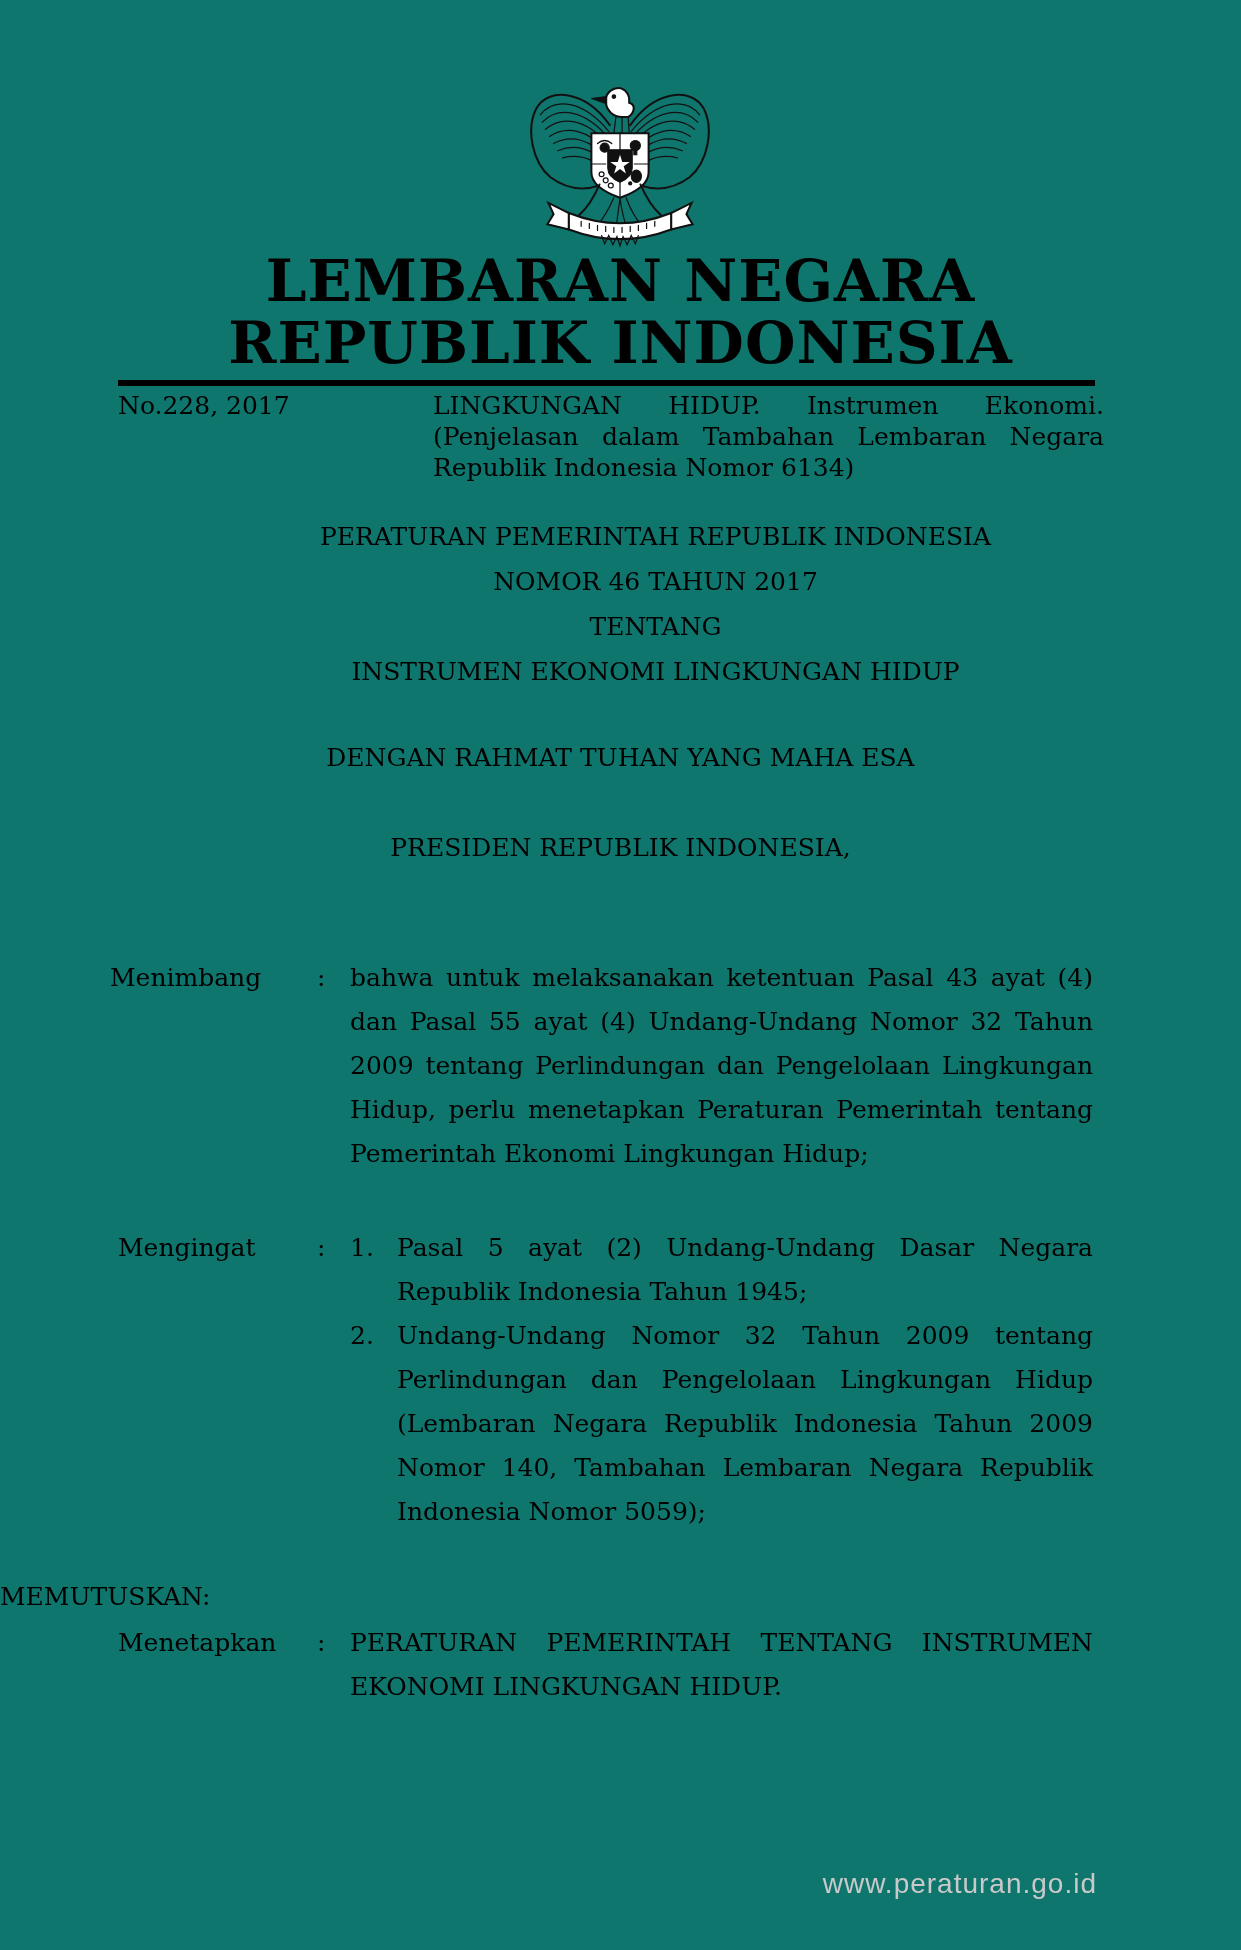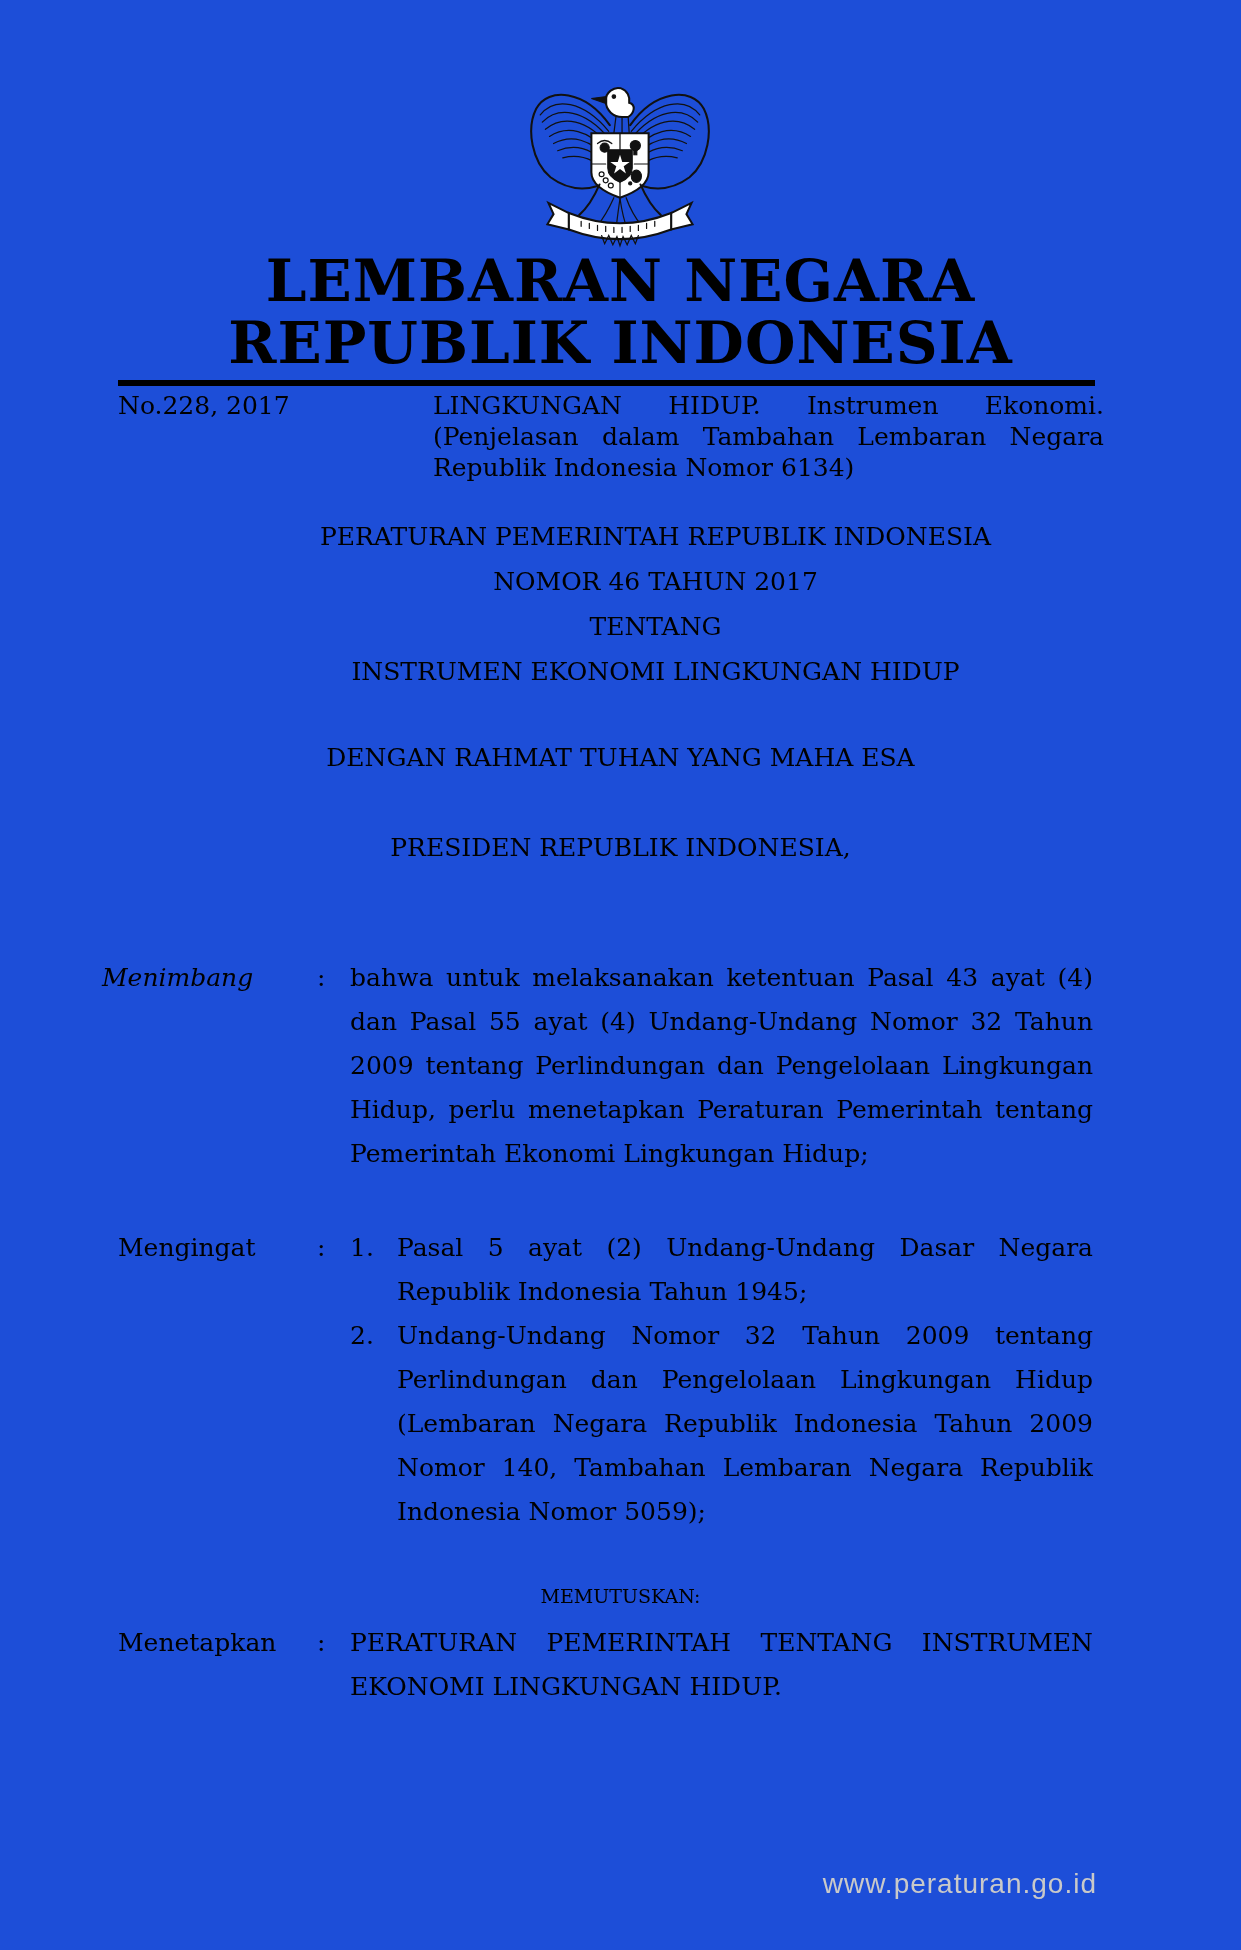--- a/index.html
+++ b/index.html
@@ -1,18 +1,18 @@
 <!DOCTYPE html>
 <html><head>
 <meta charset="utf-8">
 <style>
   html,body { margin:0; padding:0; background:#ffffff; }
   .page {
     position:relative; width:1241px; height:1950px; margin:0 auto;
-    background:#1d4ed8; color:#000;
+    background:#0f766e; color:#000;
     font-family:"DejaVu Serif", serif; overflow:hidden;
   }
   .abs { position:absolute; }
 
   
   .emblem { left:528px; top:80px; width:184px; height:168px; }
 
   
   .main-title {
     left:0; width:1241px; top:250px; text-align:center;
@@ -24,31 +24,31 @@
   .docket-no { left:118px; top:390px; font-size:25px; line-height:31px; }
   .docket-text { left:422px; top:390px; width:671px; font-size:25px; line-height:31px;margin-left:11px; }
 
   
   .reg-headings { left:0; width:1241px; top:514px; font-size:25px; line-height:45px;padding-left:35px; }
   .invocation { left:0; width:1241px; top:735px; font-size:25px; line-height:45px; text-align:center; }
   .issuer { left:0; width:1241px; top:825px; font-size:25px; line-height:45px; text-align:center; }
 
   
   .body-label { font-size:25px; line-height:44px; }
-  .lbl-considering { left:102px; top:956px;font-style:italic; }
+  .lbl-considering { left:110px; top:956px; }
   .col-considering { left:317px; top:956px; }
   .txt-considering { left:350px; top:956px; width:743px; font-size:25px; line-height:44px; }
 
   .lbl-remembering { left:118px; top:1226px; }
   .col-remembering { left:317px; top:1226px; }
   .list-remembering { left:350px; top:1226px; width:743px; font-size:25px; line-height:44px; }
   .rem-item { position:relative; padding-left:47px; }
   .rem-num { position:absolute; left:0; top:0; line-height:44px; }
 
-  .decision-heading { left:0; width:1241px; top:1574px; text-align:center; font-size:19px; line-height:45px; }
+  .decision-heading { left:0; width:1241px; top:1574px; text-align:left; font-size:25px; line-height:45px; }
   .lbl-decision { left:118px; top:1621px; }
   .col-decision { left:317px; top:1621px; }
   .txt-decision { left:350px; top:1621px; width:743px; font-size:25px; line-height:44px; }
 
   
   .jline { text-align:justify; text-align-last:justify; }
   .jline.last { text-align-last:left; }
   .cline { text-align:center; }
 
   .watermark {

